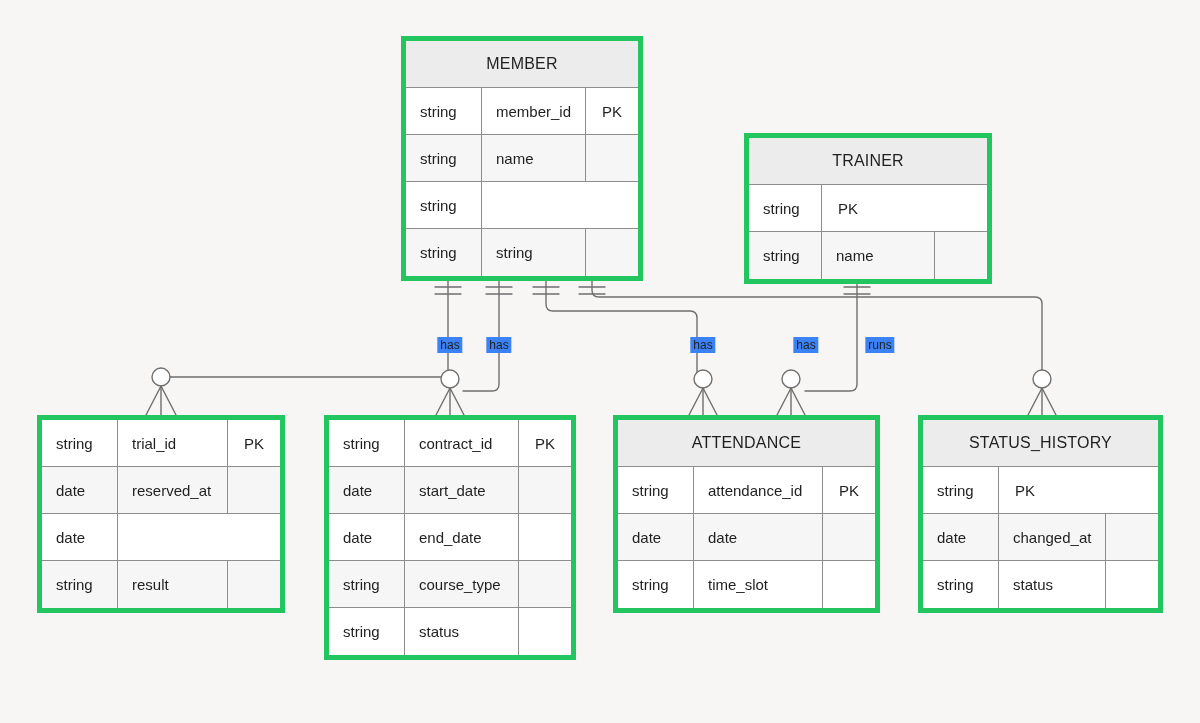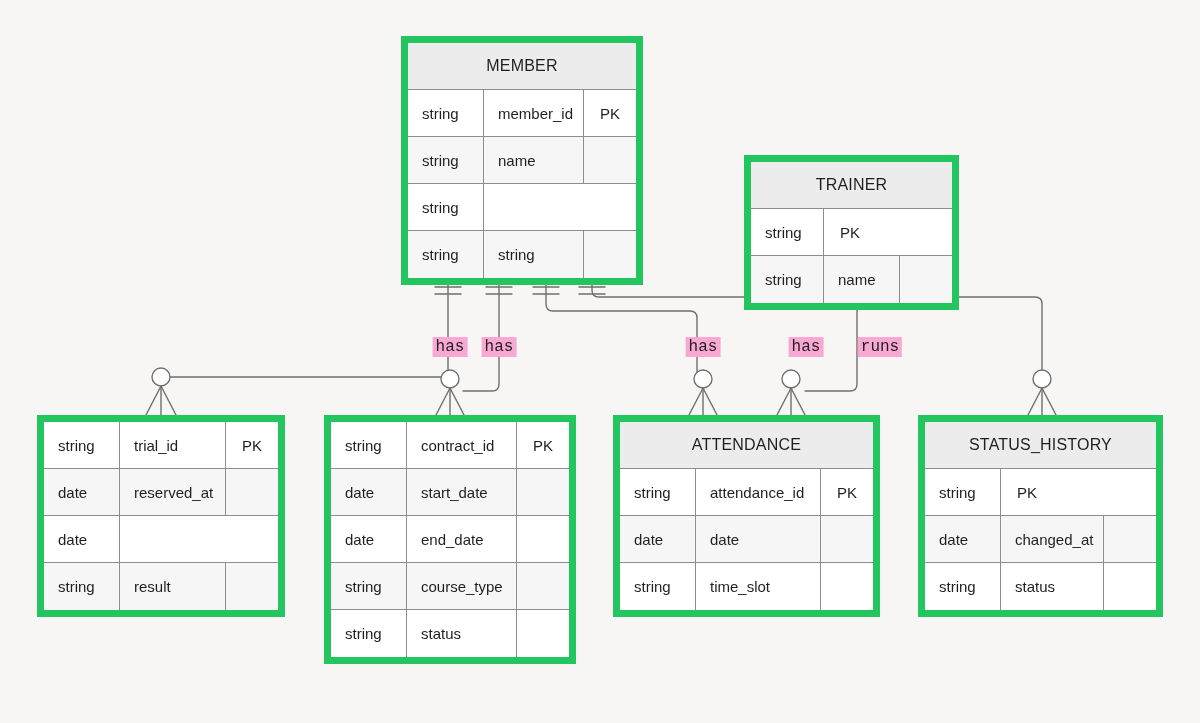--- a/index.html
+++ b/index.html
@@ -24,21 +24,21 @@
   #wires {
     position: absolute;
     left: 0; top: 0;
     width: 1200px;
     height: 723px;
     pointer-events: none;
   }
   .entity {
     position: absolute;
     box-sizing: border-box;
-    border: 7px solid #22c55e;
+    border: 5px solid #22c55e;
     background: #ffffff;
     z-index: 3;
     text-align: right;
   }
   .ent-title {
     box-sizing: border-box;
     height: 47px;
     background: #ececec;
     border-bottom: 1px solid #8d8d8d;
     display: flex;
@@ -76,28 +76,27 @@
     border-right: 1px solid #8d8d8d;
     padding-left: 14px;
     flex: 1 1 auto;
   }
   .cell-key {
     justify-content: center;
     flex: 0 0 auto;
   }
   .rel-label {
     position: absolute;
-    font-size: 16px;
+    font-size: 12px;
     color: #1f1f1f;
-    background: #f9a8d4;
+    background: #3b82f6;
     padding: 1px 3px;
     white-space: nowrap;
     transform: translateX(-50%);
     z-index: 4;
-    font-family: Liberation Mono, monospace;
   }
 </style>
 </head>
 <body>
 
 <div id="canvas">
 
   <svg id="wires" viewBox="0 0 1200 723" xmlns="http://www.w3.org/2000/svg">
     <g fill="none" stroke="#6f6f6f" stroke-width="1.4" stroke-linecap="round" stroke-linejoin="round">
 
@@ -193,21 +192,21 @@
       <div class="cell cell-type" style="width:76px;">string</div>
       <div class="cell cell-key" style="width:52px;"></div>
     </div>
     <div class="ent-row even">
       <div class="cell cell-type" style="width:76px;">string</div>
       <div class="cell cell-name">string</div>
       <div class="cell cell-key" style="width:52px;"></div>
     </div>
   </div>
 
-  <div class="entity" style="left:744px; top:133px; width:215px;margin-top:22px;">
+  <div class="entity" style="left:744px; top:133px; width:248px;">
     <div class="ent-title">TRAINER</div>
     <div class="ent-row odd">
       <div class="cell cell-type" style="width:73px;">string</div>
       <div class="cell cell-key" style="width:52px;">PK</div>
     </div>
     <div class="ent-row even">
       <div class="cell cell-type" style="width:73px;">string</div>
       <div class="cell cell-name">name</div>
       <div class="cell cell-key" style="width:52px;"></div>
     </div>

